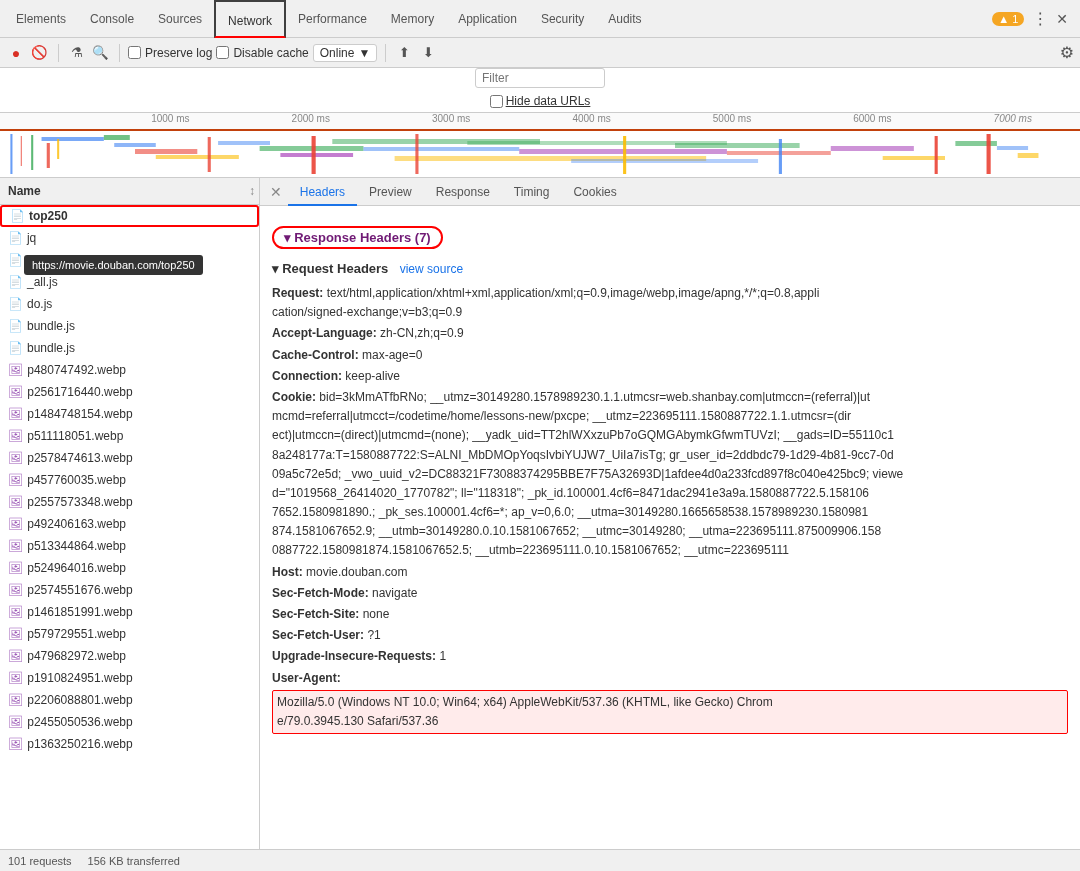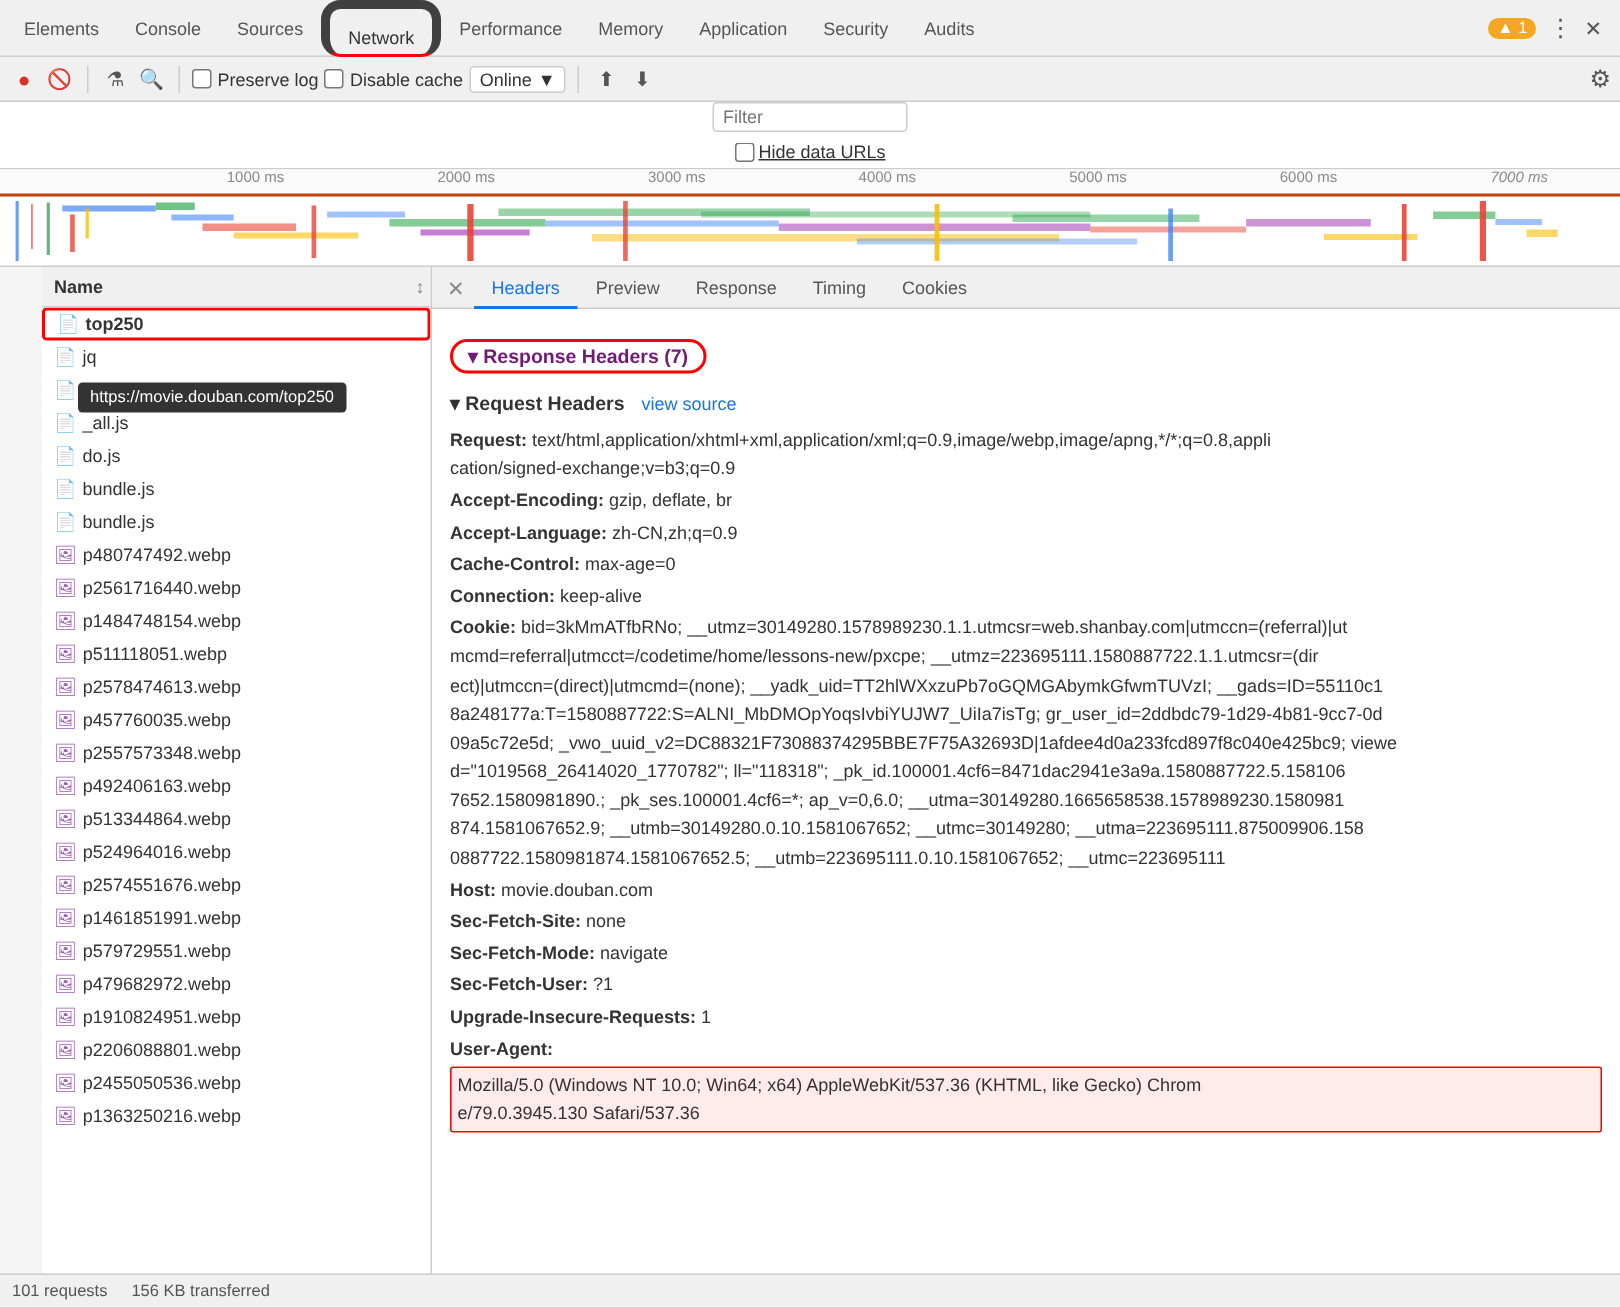--- a/index.html
+++ b/index.html
@@ -21,23 +21,23 @@
       font-size: 12px;
       color: #555;
       white-space: nowrap;
       border-bottom: 2px solid transparent;
     }
     .devtools-tabs .tab.active {
       color: #1a73e8;
       border-bottom: 2px solid #1a73e8;
     }
     .devtools-tabs .tab.network-tab {
-      border: 6px solid #404040;
+      border: 2px solid #404040;
       border-bottom: 2px solid red;
-      border-radius: 13px;
+      border-radius: 0;
       color: #333;
     }
     .devtools-tabs .spacer { flex: 1; }
     .devtools-tabs .right-icons {
       display: flex; align-items: center; gap: 8px;
       padding-right: 8px;
     }
     .warning-badge {
       background: #f5a623;
       color: white;
@@ -403,21 +403,21 @@
       <rect x="850" y="25" width="60" height="4" fill="#fbbc04" opacity="0.6"></rect>
       <rect x="900" y="5" width="3" height="38" fill="#ea4335" opacity="0.9"></rect>
       <rect x="920" y="10" width="40" height="5" fill="#34a853" opacity="0.6"></rect>
       <rect x="950" y="3" width="4" height="40" fill="#ea4335" opacity="0.9"></rect>
       <rect x="960" y="15" width="30" height="4" fill="#4285f4" opacity="0.5"></rect>
       <rect x="980" y="22" width="20" height="5" fill="#fbbc04" opacity="0.6"></rect>
     </svg>
   </div>
 </div>
 
-<div class="main-area" style="height:calc(871px - 38px - 30px - 28px - 65px - 22px); position:relative;margin-left:28px;">
+<div class="main-area" style="height:calc(871px - 38px - 30px - 28px - 65px - 22px); position:relative;">
 
   <div class="file-list-panel">
     <div class="file-list-header">
       <span>Name</span>
       <span class="scroll-btn">↕</span>
     </div>
 
     <div style="position:relative;">
       <div class="file-item top250-item">
         <span class="file-icon html">📄</span>
@@ -545,24 +545,20 @@
         <span class="section-title" style="display:inline;">▾ </span>
         <span style="font-weight:700; font-size:13px;">Request Headers</span>
         <span class="section-link">view source</span>
       </div>
 
       <div class="header-row">
         <span class="header-name">Request: </span>
         <span class="header-value">text/html,application/xhtml+xml,application/xml;q=0.9,image/webp,image/apng,*/*;q=0.8,appli<br>cation/signed-exchange;v=b3;q=0.9</span>
       </div>
 
-      <div class="header-row">
-        <span class="header-name">Accept-Encoding: </span>
-        <span class="header-value">gzip, deflate, br</span>
-      </div>
 
       <div class="header-row">
         <span class="header-name">Accept-Language: </span>
         <span class="header-value">zh-CN,zh;q=0.9</span>
       </div>
 
       <div class="header-row">
         <span class="header-name">Cache-Control: </span>
         <span class="header-value">max-age=0</span>
       </div>
@@ -576,27 +572,27 @@
         <span class="header-name">Cookie: </span>
         <span class="header-value">bid=3kMmATfbRNo; __utmz=30149280.1578989230.1.1.utmcsr=web.shanbay.com|utmccn=(referral)|ut<br>mcmd=referral|utmcct=/codetime/home/lessons-new/pxcpe; __utmz=223695111.1580887722.1.1.utmcsr=(dir<br>ect)|utmccn=(direct)|utmcmd=(none); __yadk_uid=TT2hlWXxzuPb7oGQMGAbymkGfwmTUVzI; __gads=ID=55110c1<br>8a248177a:T=1580887722:S=ALNI_MbDMOpYoqsIvbiYUJW7_UiIa7isTg; gr_user_id=2ddbdc79-1d29-4b81-9cc7-0d<br>09a5c72e5d; _vwo_uuid_v2=DC88321F73088374295BBE7F75A32693D|1afdee4d0a233fcd897f8c040e425bc9; viewe<br>d="1019568_26414020_1770782"; ll="118318"; _pk_id.100001.4cf6=8471dac2941e3a9a.1580887722.5.158106<br>7652.1580981890.; _pk_ses.100001.4cf6=*; ap_v=0,6.0; __utma=30149280.1665658538.1578989230.1580981<br>874.1581067652.9; __utmb=30149280.0.10.1581067652; __utmc=30149280; __utma=223695111.875009906.158<br>0887722.1580981874.1581067652.5; __utmb=223695111.0.10.1581067652; __utmc=223695111</span>
       </div>
 
       <div class="header-row">
         <span class="header-name">Host: </span>
         <span class="header-value">movie.douban.com</span>
       </div>
 
       <div class="header-row">
+        <span class="header-name">Sec-Fetch-Mode: </span>
+        <span class="header-value">navigate</span>
+      </div>
+
+      <div class="header-row">
         <span class="header-name">Sec-Fetch-Site: </span>
         <span class="header-value">none</span>
-      </div>
-
-      <div class="header-row">
-        <span class="header-name">Sec-Fetch-Mode: </span>
-        <span class="header-value">navigate</span>
       </div>
 
       <div class="header-row">
         <span class="header-name">Sec-Fetch-User: </span>
         <span class="header-value">?1</span>
       </div>
 
       <div class="header-row">
         <span class="header-name">Upgrade-Insecure-Requests: </span>
         <span class="header-value">1</span>

